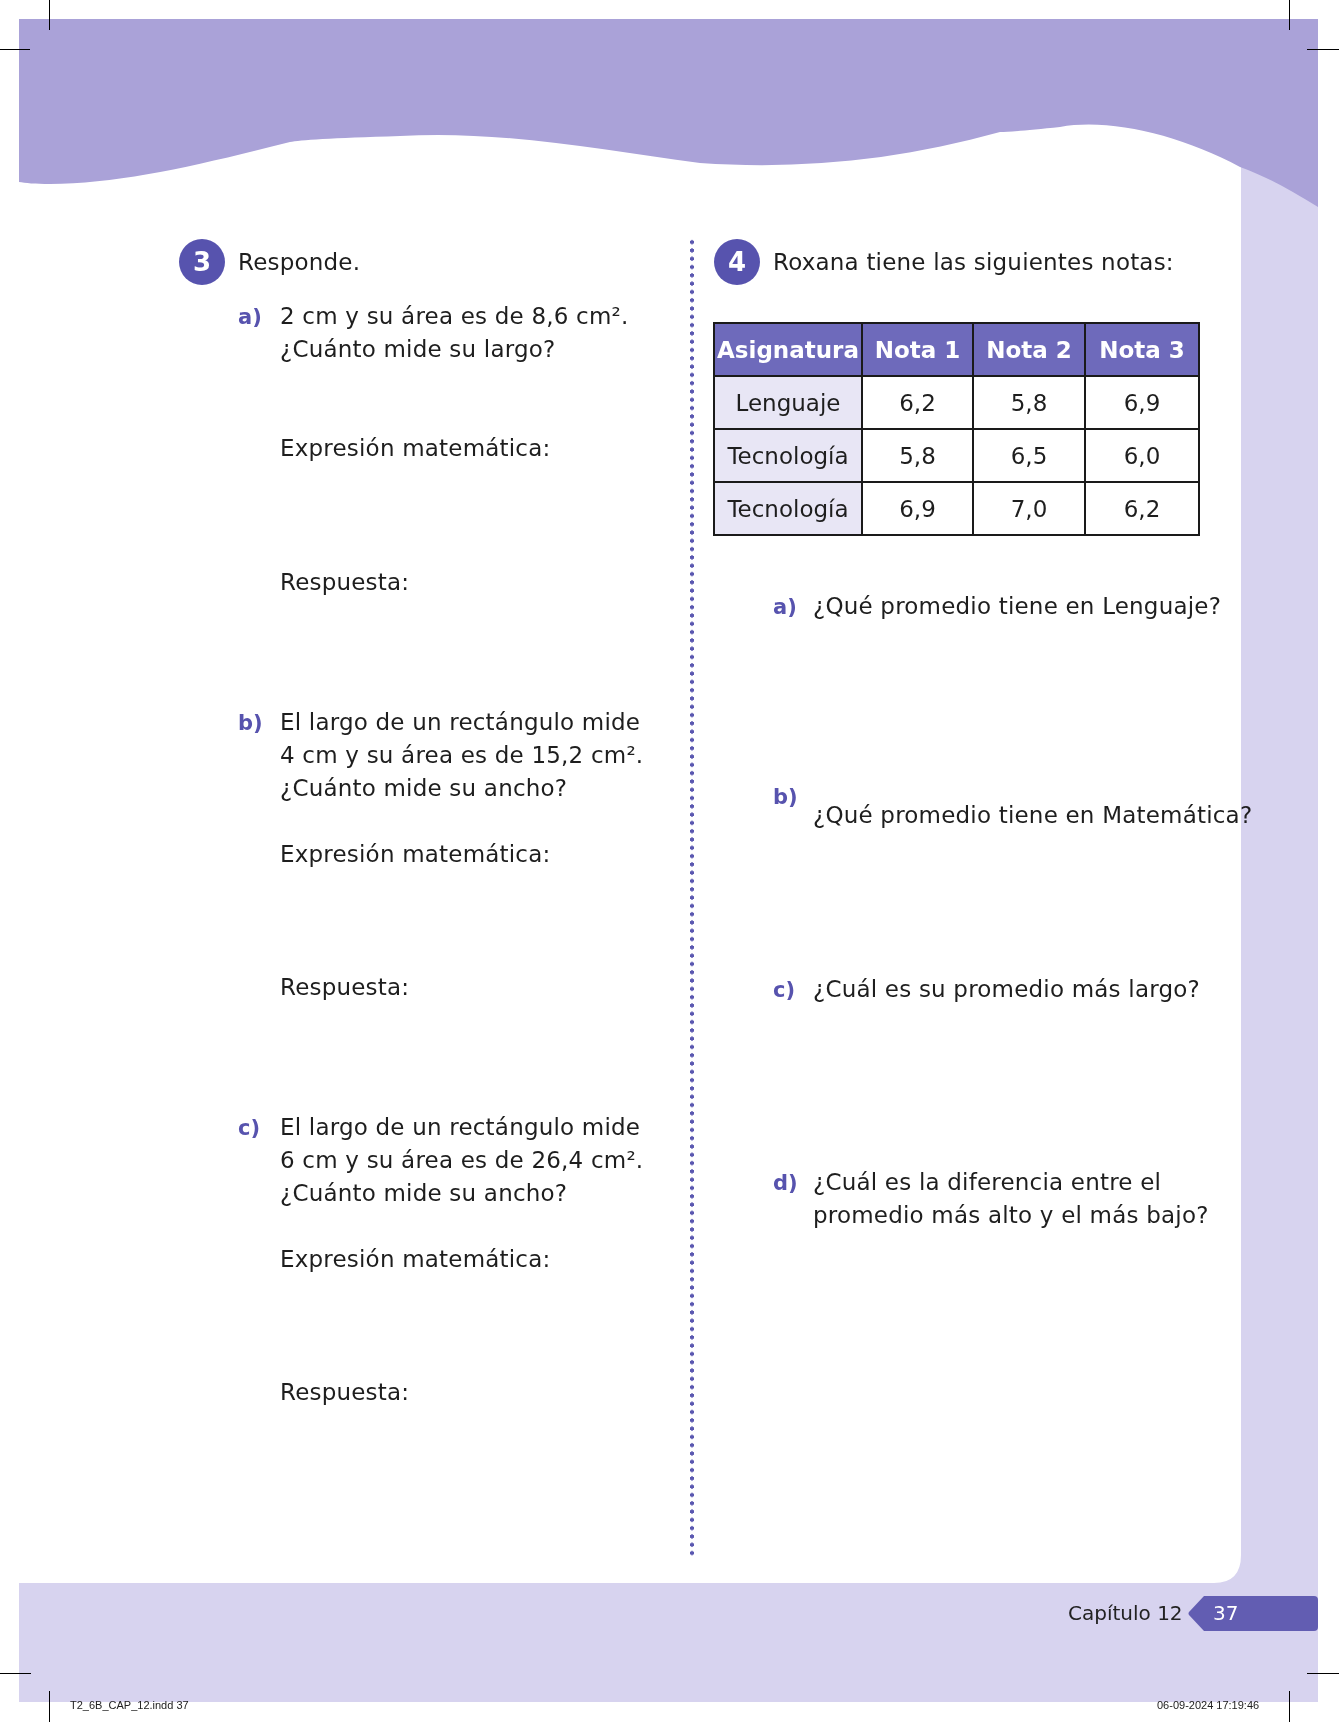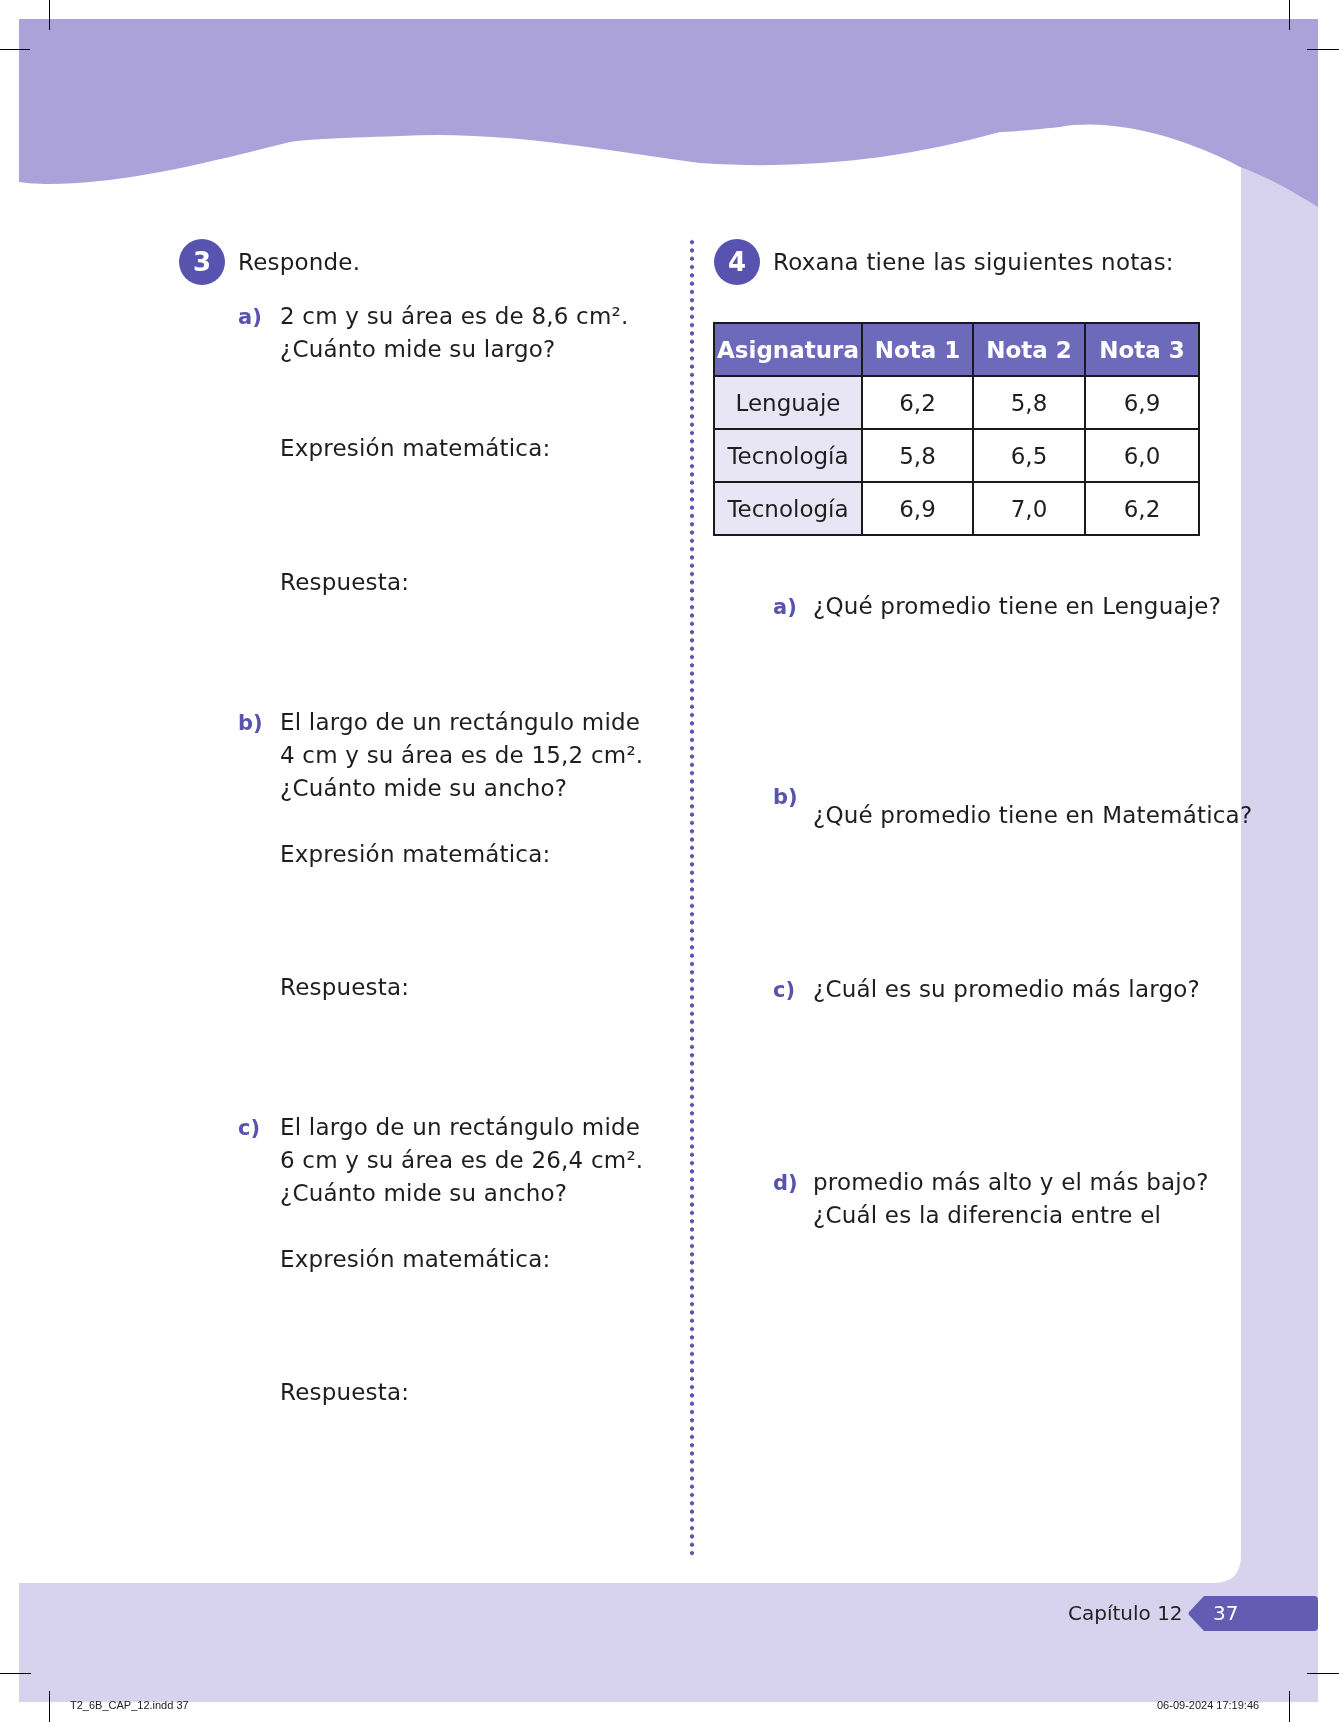--- a/index.html
+++ b/index.html
@@ -151,22 +151,22 @@
     <span>¿Qué promedio tiene en Matemática?</span>
   </div>
 
   <div class="label" style="left:773px;top:974px;">c)</div>
   <div class="qtext" style="left:813px;top:973px;">
     <span>¿Cuál es su promedio más largo?</span>
   </div>
 
   <div class="label" style="left:773px;top:1167px;">d)</div>
   <div class="qtext" style="left:813px;top:1166px;">
+    <span>¿Cuál es la diferencia entre el</span>
     <span>promedio más alto y el más bajo?</span>
-    <span>¿Cuál es la diferencia entre el</span>
   </div>
 </section>
 
 <footer>
   <div class="footer-chapter">Capítulo 12</div>
   <svg class="footer-badge" viewBox="0 0 130 35" xmlns="http://www.w3.org/2000/svg">
     <path d="M16 0 L126 0 Q130 0 130 4 L130 31 Q130 35 126 35 L16 35 L1 19 Q0 17.5 1 16 Z" fill="#625db2"></path>
   </svg>
   <div class="footer-page">37</div>
 </footer>

